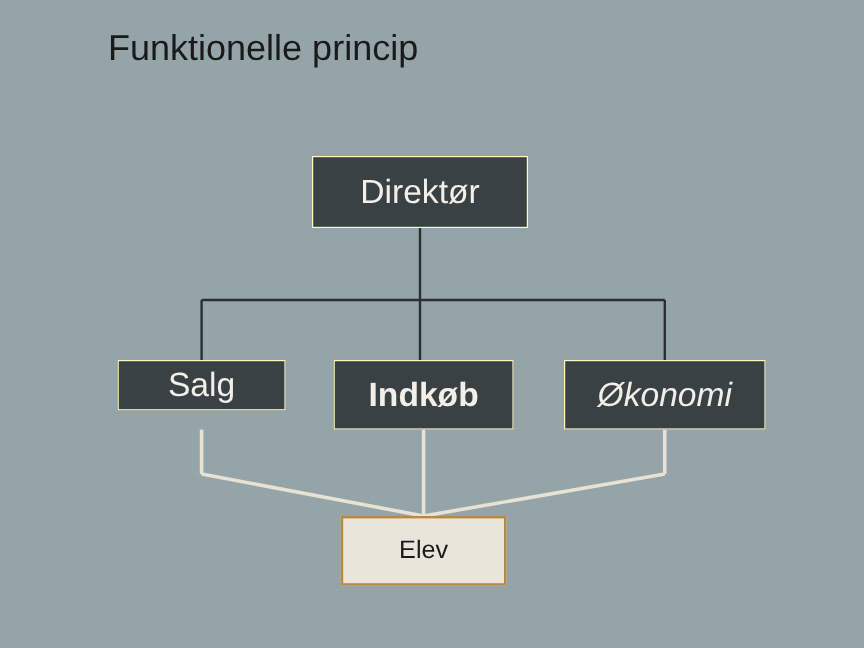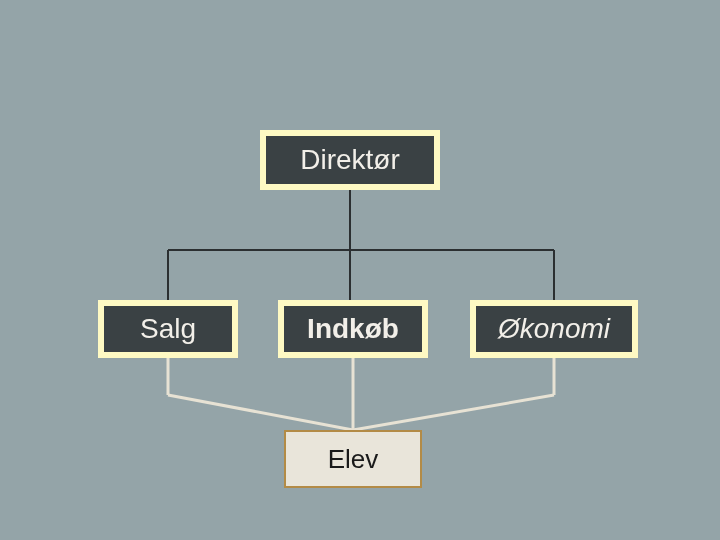--- a/index.html
+++ b/index.html
@@ -26,44 +26,45 @@
   }
   svg {
     position: absolute;
     left: 0;
     top: 0;
   }
   .node-dark {
     position: absolute;
     background: #3a4144;
     color: #f2efe9;
-    border: 6px solid #fef9c3;
+    border: 1px solid #fef9c3;
     display: flex;
     align-items: center;
     justify-content: center;
     font-size: 28px;
     box-sizing: border-box;
   }
   .node-light {
     position: absolute;
     background: #e9e5da;
     color: #1a1a1a;
     border: 2px solid #b38b46;
     display: flex;
     align-items: center;
     justify-content: center;
-    font-size: 26px;
+    font-size: 21px;
     box-sizing: border-box;
   }
 </style>
 </head>
 <body>
 
 <div class="slide">
 
+  <div class="title">Funktionelle princip</div>
 
   <svg width="720" height="540">
 
     <line x1="350" y1="190" x2="350" y2="250" stroke="#2b2f31" stroke-width="2"></line>
 
     <line x1="168" y1="250" x2="554" y2="250" stroke="#2b2f31" stroke-width="2"></line>
 
     <line x1="168" y1="250" x2="168" y2="300" stroke="#2b2f31" stroke-width="2"></line>
     <line x1="350" y1="250" x2="350" y2="300" stroke="#2b2f31" stroke-width="2"></line>
     <line x1="554" y1="250" x2="554" y2="300" stroke="#2b2f31" stroke-width="2"></line>
@@ -74,21 +75,21 @@
     <line x1="353" y1="358" x2="353" y2="430" stroke="#e7e2d4" stroke-width="3"></line>
 
     <line x1="554" y1="358" x2="554" y2="395" stroke="#e7e2d4" stroke-width="3"></line>
     <line x1="554" y1="395" x2="353" y2="430" stroke="#e7e2d4" stroke-width="3"></line>
   </svg>
 
   <div class="node-dark" style="left:260px; top:130px; width:180px; height:60px;">
     <span>Direktør</span>
   </div>
 
-  <div class="node-dark" style="left:98px; top:300px; width:140px; height:58px;">
+  <div class="node-dark" style="left:98px; top:300px; width:140px; height:42px;">
     <span>Salg</span>
   </div>
 
   <div class="node-dark" style="left:278px; top:300px; width:150px; height:58px;font-weight:bold;">
     <span>Indkøb</span>
   </div>
 
   <div class="node-dark" style="left:470px; top:300px; width:168px; height:58px;font-style:italic;">
     <span>Økonomi</span>
   </div>

